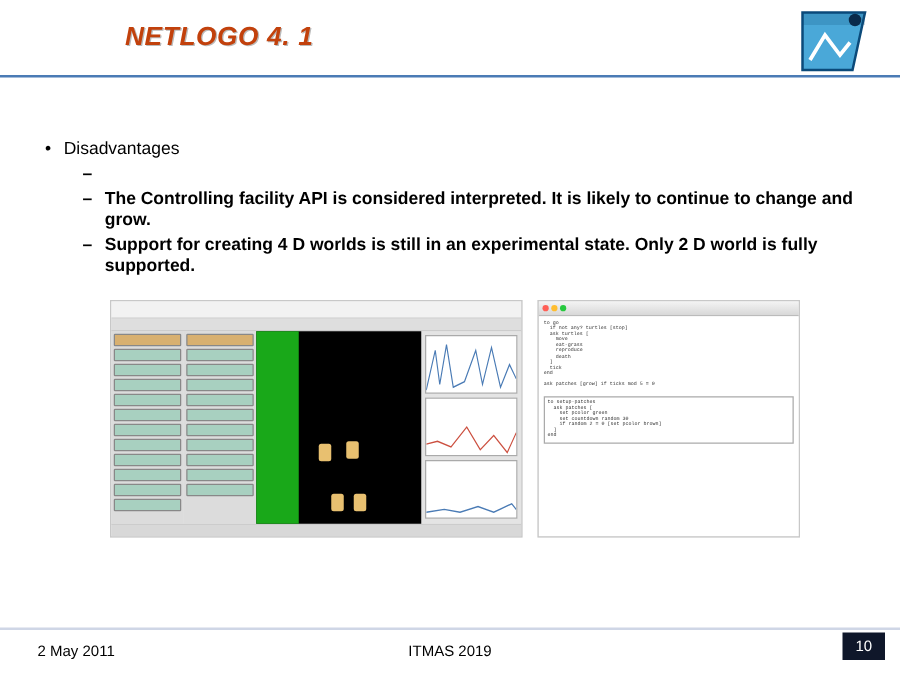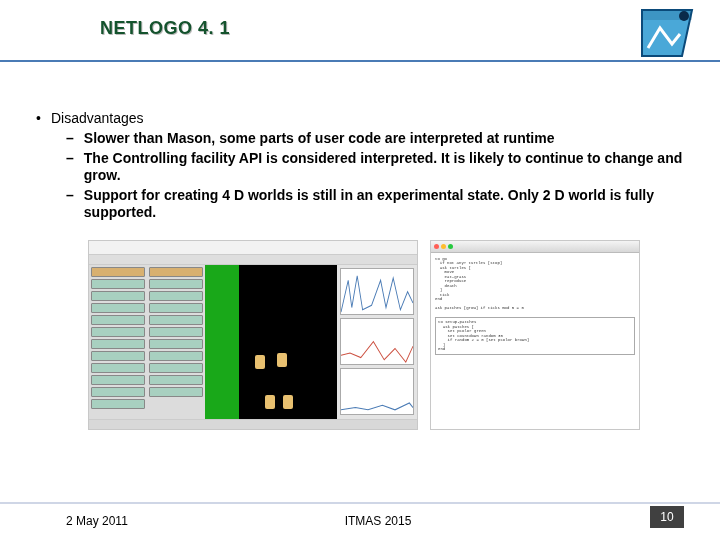--- a/index.html
+++ b/index.html
@@ -10,23 +10,24 @@
     position: relative;
     overflow: hidden;
   }
   .slide { width: 100%; height: 100%; position: relative; }
   .header {
     position: relative;
     height: 70px;
     padding: 18px 0 0 100px;
   }
   .title {
-    font-size: 18px;
+    font-size: 21px;
     font-weight: bold;
-    color: #14532d;
+    font-style: italic;
+    color: #c2410c;
     text-shadow: 1px 1px 0 #bbb;
     letter-spacing: 0.5px;
   }
   .underline {
     position: absolute;
     bottom: 8px; left: 0; right: 0;
     border-bottom: 2px solid #4a7bb5;
   }
   .logo {
     position: absolute;
@@ -49,32 +50,31 @@
   }
   .shot { border: 1px solid #c8c8c8; background: #e8e8e8; position: relative; overflow: hidden; }
   .shot1 { width: 330px; height: 190px; }
   .shot2 { width: 210px; height: 190px; }
   .footer {
     position: absolute;
     left: 0; right: 0; bottom: 12px;
     display: flex;
     justify-content: space-between;
     align-items: flex-end;
-    padding: 0 36px 0 30px;
+    padding: 0 12px 0 30px;
     font-size: 12px;
-    margin-left: 36px;
   }
   .footer .center { position: absolute; left: 0; right: 0; text-align: center; }
   .footer-rule {
     position: absolute;
     left: 0; right: 0; bottom: 36px;
     border-top: 2px solid #cfd6e6;
   }
   .page-num {
-    background: #404040;
+    background: #0f172a;
     color: #fff;
     width: 34px; height: 22px;
     display: flex; align-items: center; justify-content: center;
     font-size: 12px;
   }
   
   .s1-top { height: 14px; background: #f2f2f2; border-bottom: 1px solid #ccc; }
   .s1-bar { height: 10px; background: #dedede; border-bottom: 1px solid #ccc; }
   .s1-body { display: flex; height: calc(100% - 34px); }
   .s1-col { padding: 2px; display: flex; flex-direction: column; gap: 2px; }
@@ -112,21 +112,20 @@
     </div>
   </div>
 
   <div class="content">
     <div class="bullet-l1">
       <span class="dot">•</span>
       <span>Disadvantages</span>
     </div>
     <div class="bullet-l2">
       <span class="dash">–</span>
-      <span>Slower than Mason, some parts of user code are interpreted at runtime</span>
     </div>
     <div class="bullet-l2">
       <span class="dash">–</span>
       <span>The Controlling facility API is considered interpreted. It is likely to continue to change and grow.</span>
     </div>
     <div class="bullet-l2">
       <span class="dash">–</span>
       <span>Support for creating 4 D worlds is still in an experimental state. Only 2 D world is fully supported.</span>
     </div>
 
@@ -211,16 +210,16 @@
     if random 2 = 0 [set pcolor brown]
   ]
 end</div></div>
       </div>
     </div>
   </div>
 
   <div class="footer-rule"></div>
   <div class="footer">
     <span>2 May 2011</span>
-    <span class="center">ITMAS 2015</span>
+    <span class="center">ITMAS 2019</span>
     <span class="page-num">10</span>
   </div>
 </div>
 
 </body></html>

